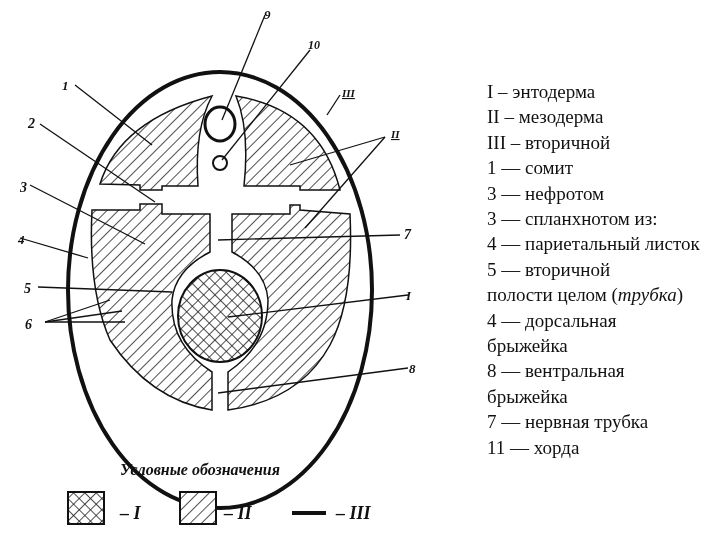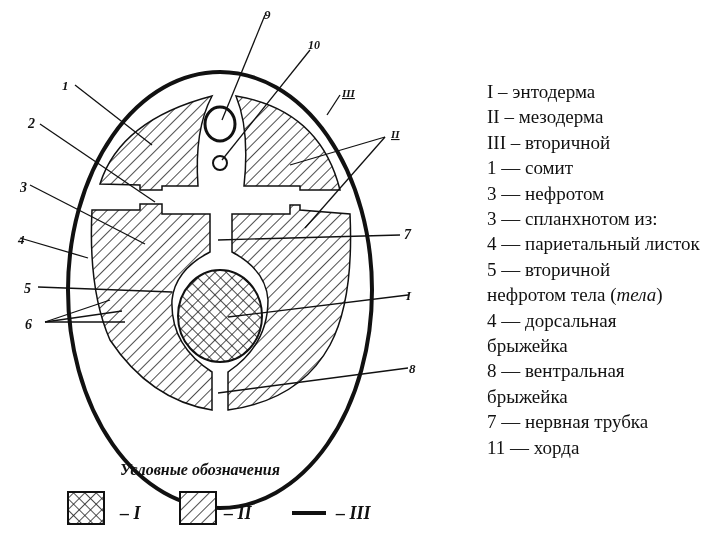--- a/index.html
+++ b/index.html
@@ -85,20 +85,20 @@
 
 <div id="legend-text">
   <div>I – энтодерма</div>
   <div>II – мезодерма</div>
   <div>III – вторичной</div>
   <div>1 — сомит</div>
   <div>3 — нефротом</div>
   <div>3 — спланхнотом из:</div>
   <div>4 — париетальный листок</div>
   <div>5 — вторичной</div>
-  <div><span>нефротом тела (</span><i>тела</i><span>)</span></div>
+  <div><span>полости целом (</span><i>трубка</i><span>)</span></div>
   <div>4 — дорсальная</div>
   <div>брыжейка</div>
   <div>8 — вентральная</div>
   <div>брыжейка</div>
   <div>7 — нервная трубка</div>
   <div>11 — хорда</div>
 </div>
 
 </body></html>

